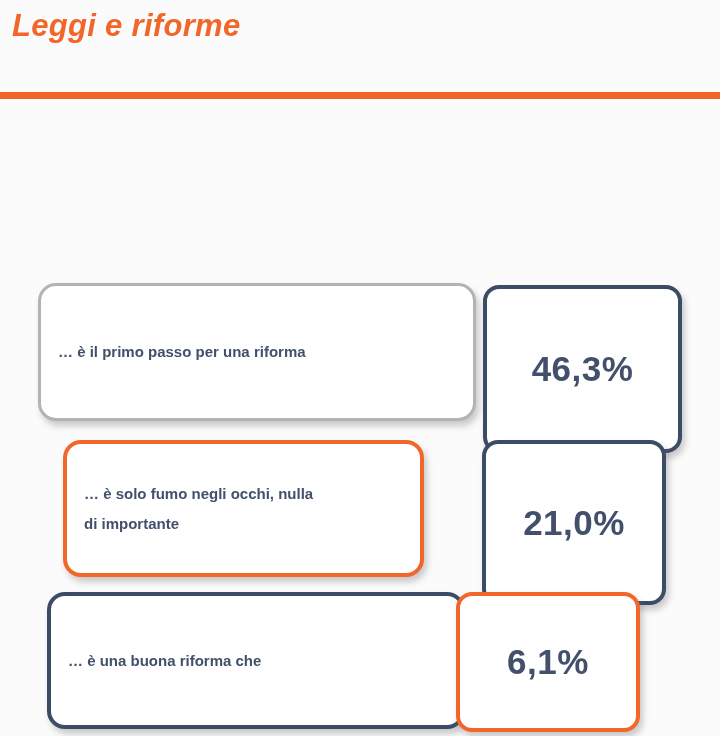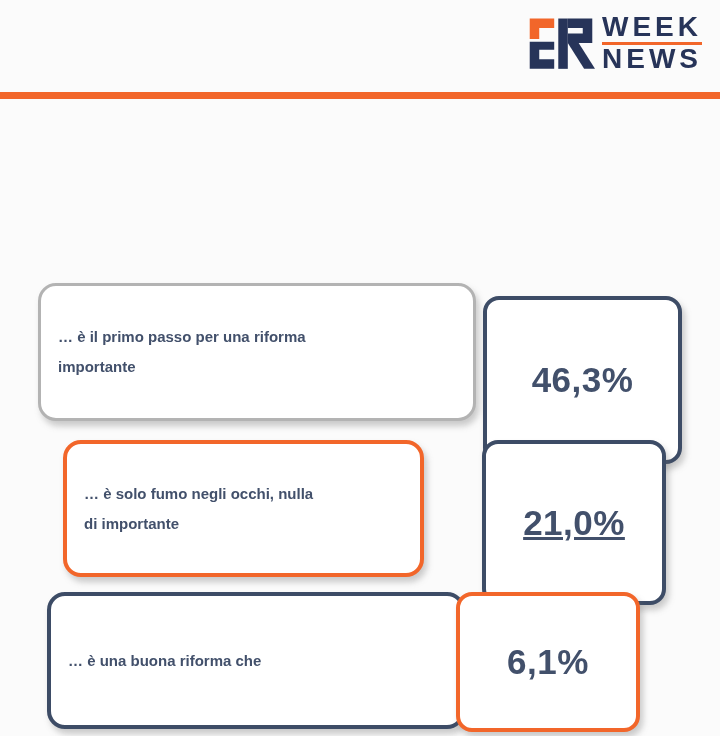--- a/index.html
+++ b/index.html
@@ -44,58 +44,39 @@
     color:var(--text-navy, #42506B);
   }
   .label-box span { display:block; white-space:nowrap; }
   .value-box {
     border-width:4px; border-radius:16px;
     display:flex; align-items:center; justify-content:center;
     font-size:35px; font-weight:bold; color:var(--text-navy, #42506B);
     letter-spacing:0.5px;
   }
   .r1-label { left:38px;  top:283px; width:438px; height:138px; border-width:3px; }
-  .r1-value { left:483px; top:296px; width:199px; height:168px; }
+  .r1-value { left:483px; top:285px; width:199px; height:168px; }
   .r2-label { left:63px;  top:440px; width:361px; height:137px; border-width:4px; }
-  .r2-value { left:482px; top:440px; width:184px; height:165px;text-decoration:underline; }
+  .r2-value { left:482px; top:440px; width:184px; height:165px; }
   .r3-label { left:47px;  top:592px; width:418px; height:137px; border-width:4px; }
   .r3-value { left:456px; top:592px; width:184px; height:140px; }
 </style>
 </head>
 <body>
 
 <div class="page">
 
+  <div class="title">Leggi e riforme</div>
 
-  <div class="logo">
-    <svg class="logo-mark" viewBox="0 0 100 88" aria-hidden="true">
-
-      <path d="M4,8 H40 V22 H18 V38 H4 Z" fill="#F2662A"></path>
-
-      <path d="M4,42 H40 V54 H18 V68 H40 V82 H4 Z" fill="#273459"></path>
-
-      <path d="M46,8 H60 V82 H46 Z" fill="#273459"></path>
-
-      <path d="M60,8 H96 V44 H60 V30 H82 V22 H60 Z" fill="#273459"></path>
-
-      <path d="M60,44 H76 L100,82 H84 Z" fill="#273459"></path>
-    </svg>
-    <div class="logo-text">
-      <div class="logo-word">WEEK</div>
-      <div class="logo-rule"></div>
-      <div class="logo-word">NEWS</div>
-    </div>
-  </div>
 
   <div class="divider"></div>
 
 
   <div class="box label-box r1-label" style="border-color: rgb(179, 179, 179);">
     <span>… è il primo passo per una riforma</span>
-    <span>importante</span>
   </div>
   <div class="box value-box r1-value" style="border-color: rgb(61, 76, 102);">
     <span>46,3%</span>
   </div>
 
   <div class="box label-box r2-label" style="border-color: rgb(242, 102, 42);">
     <span>… è solo fumo negli occhi, nulla</span>
     <span>di importante</span>
   </div>
   <div class="box value-box r2-value" style="border-color: rgb(61, 76, 102);">

